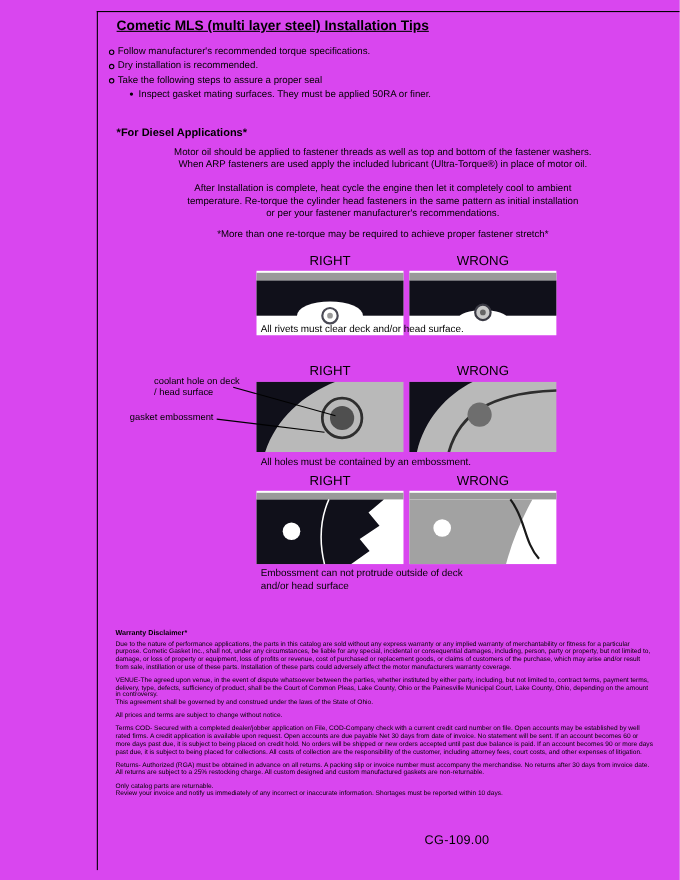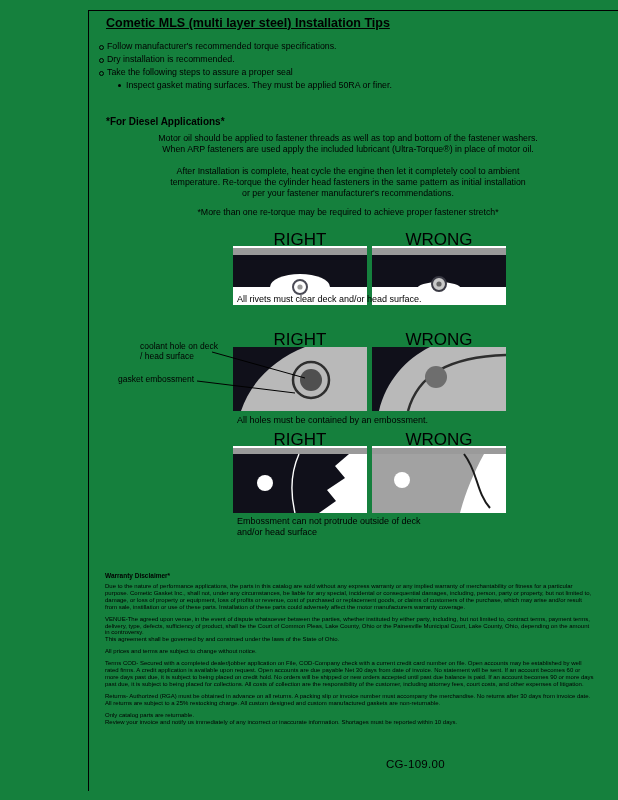--- a/index.html
+++ b/index.html
@@ -1,19 +1,19 @@
 <!DOCTYPE html>
 <html><head>
 <meta charset="utf-8">
 <style>
   * { box-sizing: border-box; }
   html, body { margin: 0; padding: 0; background: #e8e8e8; }
   .page {
     position: relative; width: 618px; height: 800px; margin: 0 auto;
-    background: #15803d; font-family: "Liberation Sans", sans-serif; color: #000;
+    background: #d946ef; font-family: "Liberation Sans", sans-serif; color: #000;
     overflow: hidden;
     padding-left: 38px;
   }
   .rule-top { position: absolute; left: 88px; top: 10px; width: 530px; height: 1px; background: #000; }
   .rule-left { position: absolute; left: 88px; top: 10px; width: 1px; height: 781px; background: #000; }
 
   .title { position: absolute; left: 106px; top: 16px; margin: 0; font-size: 12.5px; font-weight: bold; text-decoration: underline; }
 
   .tips { position: absolute; left: 98px; top: 40px; width: 490px; }
   .bullet { position: relative; padding-left: 9px; font-size: 8.8px; line-height: 13px; }
@@ -21,21 +21,21 @@
   .subbullet { position: relative; margin-left: 19px; padding-left: 9px; font-size: 8.8px; line-height: 13px; }
   .subbullet::before { content: ""; position: absolute; left: 1px; top: 4.8px; width: 3.4px; height: 3.4px; background: #000; border-radius: 50%; }
 
   .diesel-heading { position: absolute; left: 106px; top: 116px; margin: 0; font-size: 10px; font-weight: bold; }
   .para { position: absolute; left: 113px; margin: 0; font-size: 8.8px; line-height: 11px; width: 470px; text-align: center; }
   .preline { white-space: pre-line; }
   .p1 { top: 133px; }
   .p2 { top: 166px; }
   .p3 { top: 207px; }
 
-  .col-header { position: absolute; width: 134px; text-align: center; font-size: 17px; }
+  .col-header { position: absolute; width: 134px; text-align: center; font-size: 12px; }
   .diag { position: absolute; display: block; }
   .caption { position: absolute; left: 237px; margin: 0; font-size: 9px; line-height: 11px; }
   .callout { position: absolute; font-size: 8.5px; line-height: 10px; }
   .nowrap { white-space: nowrap; }
   .leaders { position: absolute; pointer-events: none; }
 
   .warranty { position: absolute; left: 105px; top: 572px; width: 489px; }
   .warranty h3 { margin: 0 0 4px 0; font-size: 6.5px; }
   .warranty p { margin: 0 0 5px 0; font-size: 6px; line-height: 6.9px; }
 

